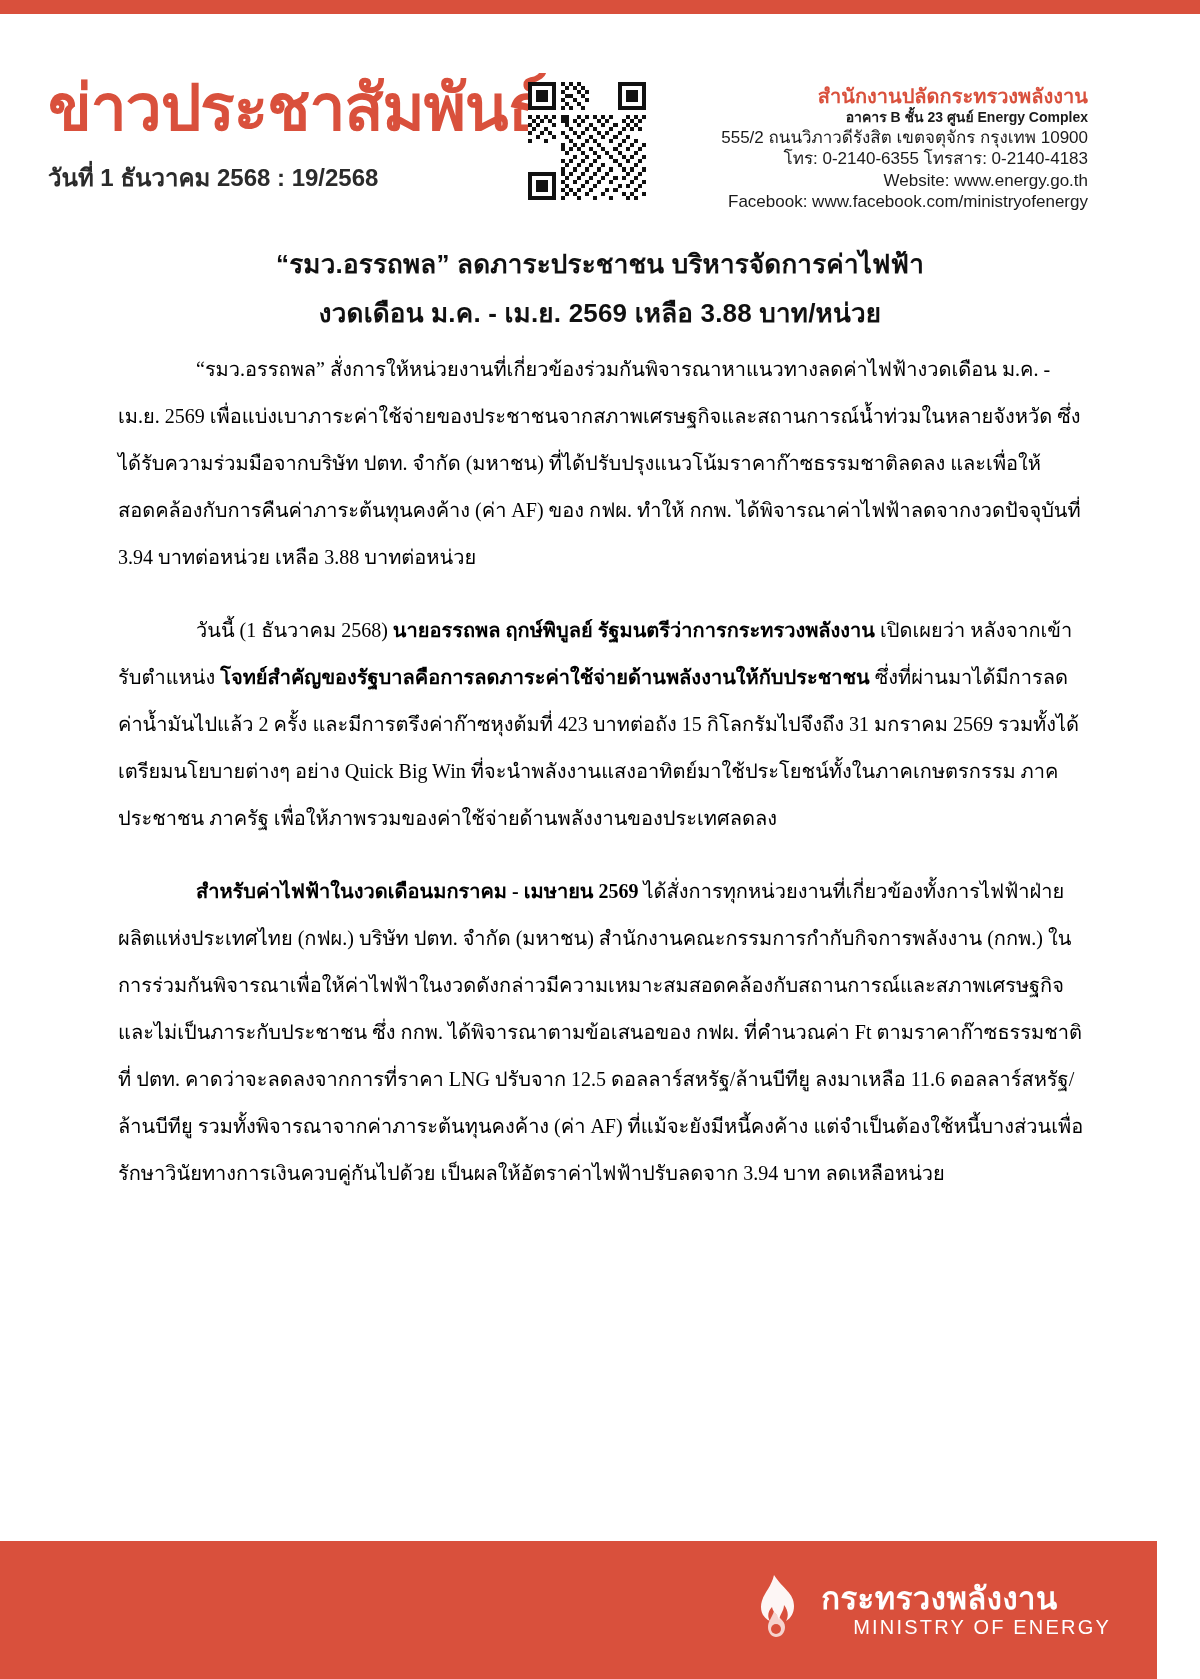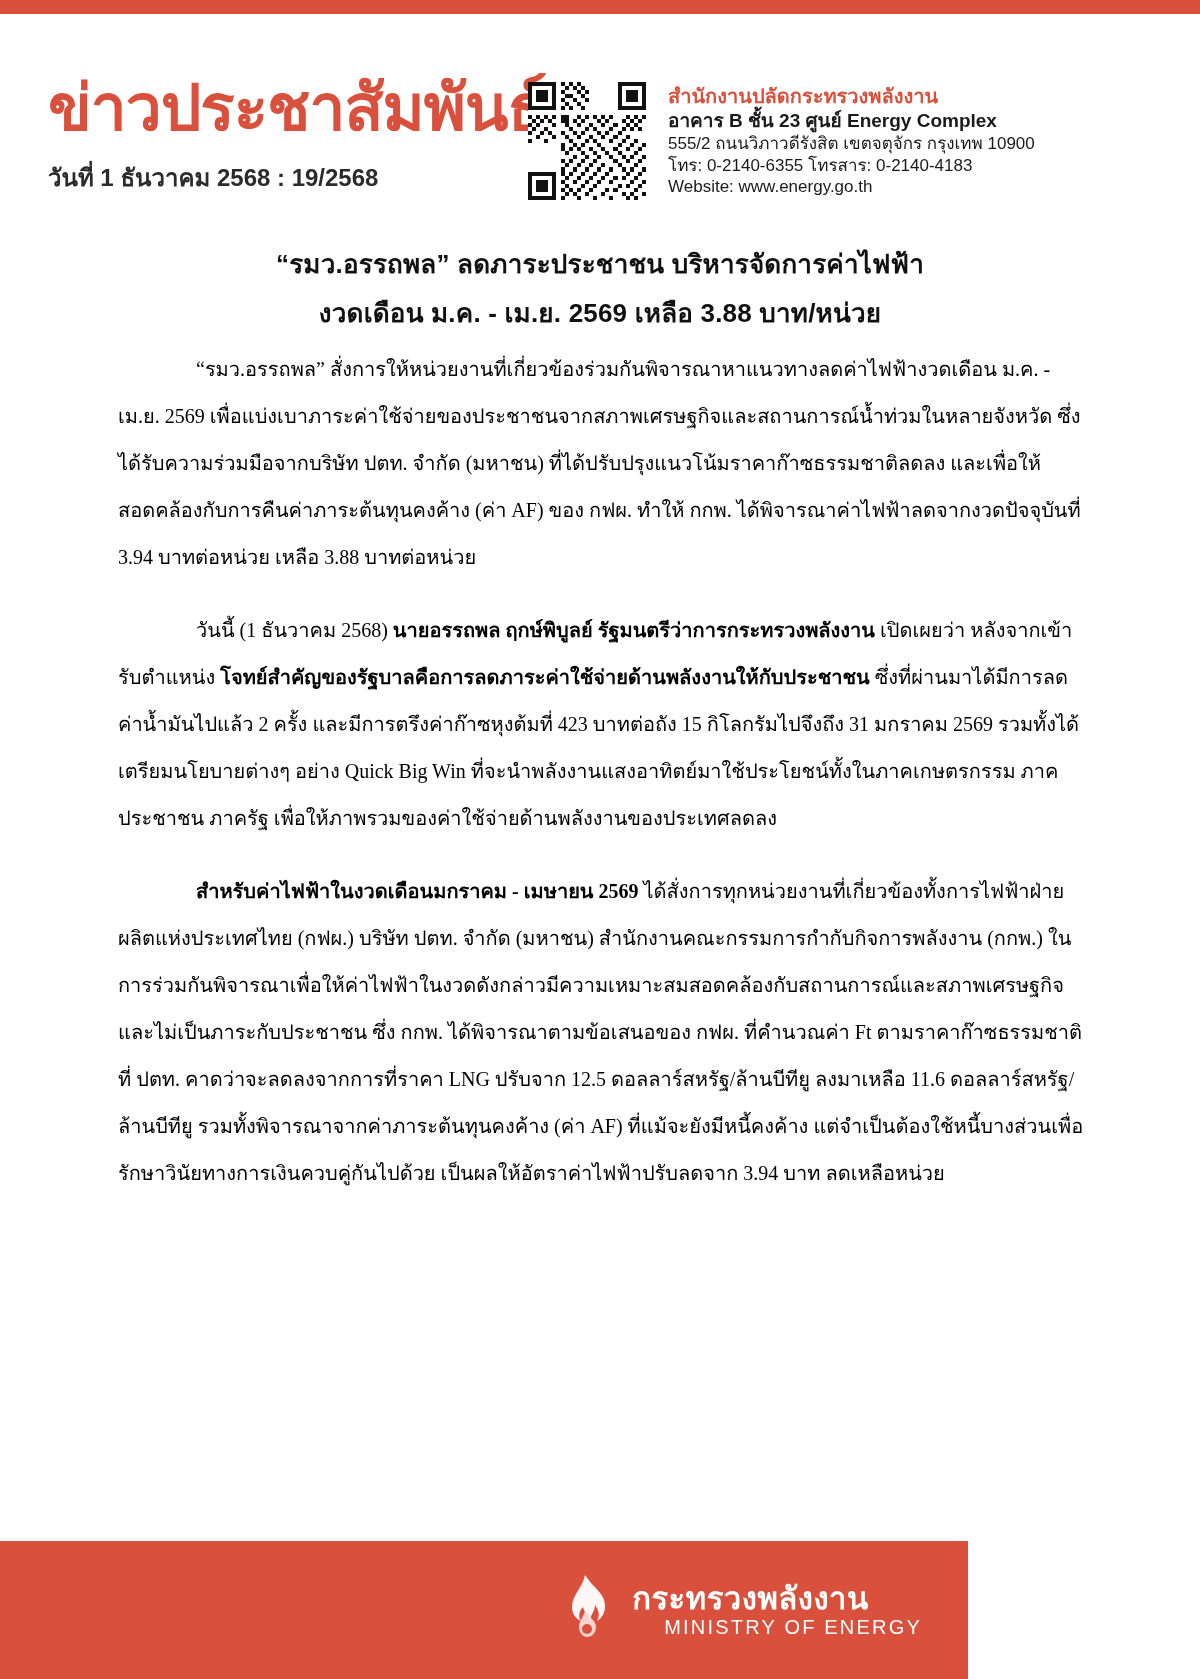--- a/index.html
+++ b/index.html
@@ -51,28 +51,29 @@
     background:#ffffff;
     padding:0;
   }
   .qr{
     width:118px;height:118px;display:block;
   }
 
   .contact{
     position:absolute;left:668px;top:70px;width:420px;
     line-height:1.26;
+    text-align:right;
   }
   .contact .org{
     font-size:20px;font-weight:700;color:#d9503c;
     white-space:nowrap;letter-spacing:0px;
     font-family:"DejaVu Sans","Liberation Sans",sans-serif;
   }
   .contact .bld{
-    font-size:19px;font-weight:700;color:#1a1a1a;white-space:nowrap;
+    font-size:14px;font-weight:700;color:#1a1a1a;white-space:nowrap;
   }
   .contact .line{
     font-size:17px;font-weight:400;color:#1a1a1a;white-space:nowrap;
   }
 
   
   .headline{
     position:absolute;left:0;top:240px;width:1200px;text-align:center;
   }
   .headline .l1,.headline .l2{
@@ -90,21 +91,21 @@
     line-height:47px;
     color:#000000;
     text-align:left;
     text-indent:78px;
     font-family:Liberation Serif, serif;
   }
   .para b{font-weight:700;}
 
   
   .footer{
-    position:absolute;left:0;bottom:0;width:968px;height:138px;
+    position:absolute;left:0;bottom:0;width:1157px;height:138px;
     background:#d9503c;
   }
   .footer-inner{
     position:absolute;right:46px;top:0;height:138px;
     display:flex;align-items:center;gap:16px;
   }
   .flame{
     width:62px;height:74px;display:block;
   }
   .footer-text{line-height:1.12;}
@@ -335,20 +336,21 @@
         </g>
       </svg>
     </div>
 
     <div class="contact">
       <div class="org">สำนักงานปลัดกระทรวงพลังงาน</div>
       <div class="bld">อาคาร B ชั้น 23 ศูนย์ Energy Complex</div>
       <div class="line">555/2 ถนนวิภาวดีรังสิต เขตจตุจักร กรุงเทพ 10900</div>
       <div class="line">โทร: 0-2140-6355   โทรสาร: 0-2140-4183</div>
       <div class="line">Website: www.energy.go.th</div>
+      <div class="line">Facebook: www.facebook.com/ministryofenergy</div>
     </div>
   </div>
 
   <div class="headline">
     <div class="l1">“รมว.อรรถพล” ลดภาระประชาชน บริหารจัดการค่าไฟฟ้า</div>
     <div class="l2">งวดเดือน ม.ค. - เม.ย. 2569 เหลือ 3.88 บาท/หน่วย</div>
   </div>
 
   <div class="body-copy">
 

